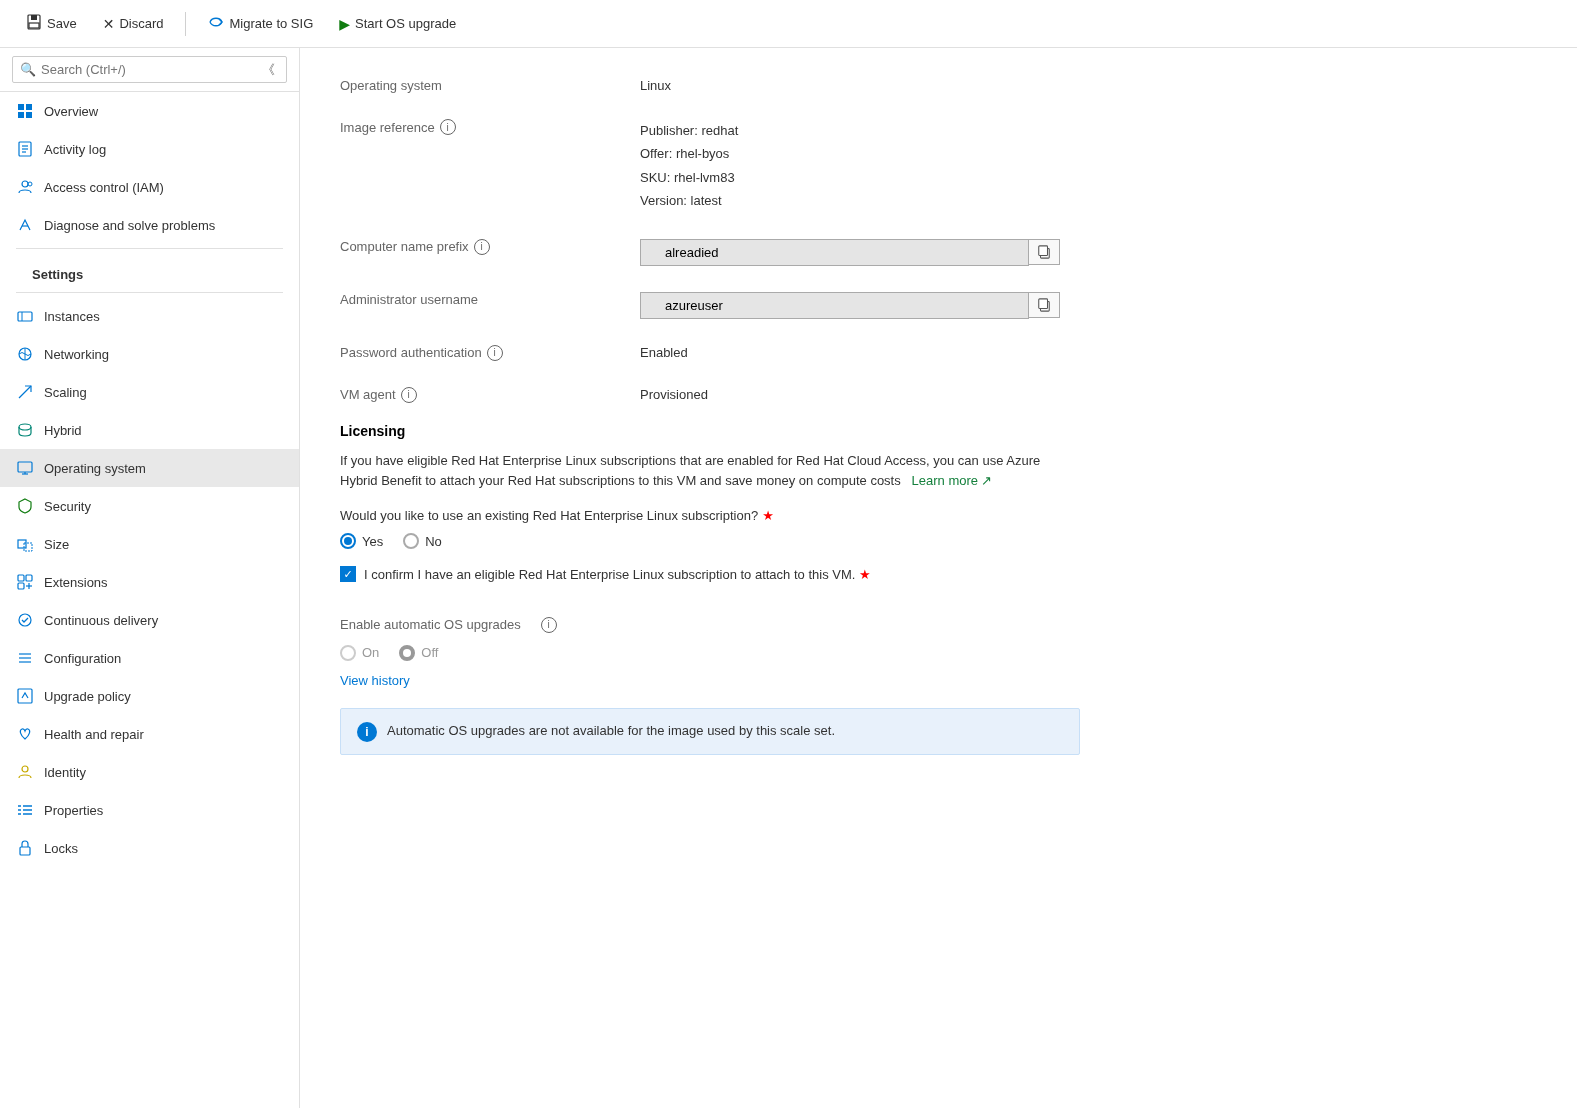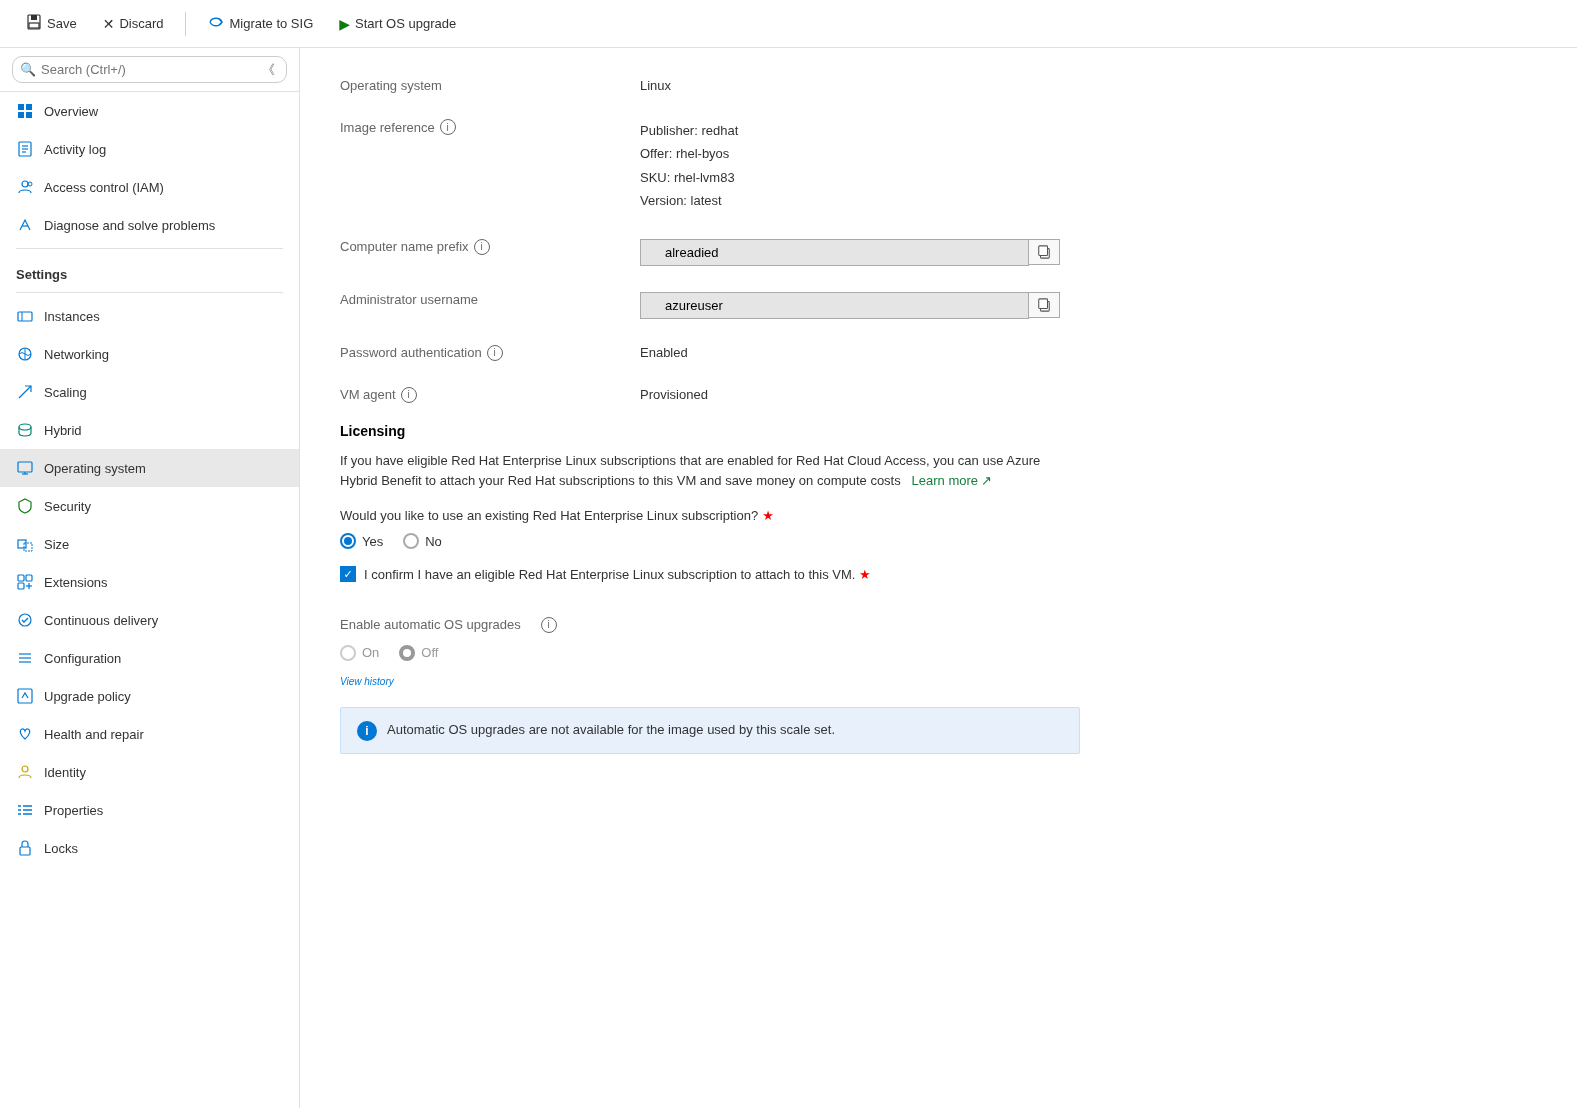--- a/index.html
+++ b/index.html
@@ -27,21 +27,21 @@
     
     .sidebar {
       width: 300px; flex-shrink: 0; border-right: 1px solid #e0e0e0;
       display: flex; flex-direction: column; overflow: hidden;
     }
     .sidebar-search {
       padding: 8px 12px; border-bottom: 1px solid #e0e0e0; flex-shrink: 0;
     }
     .sidebar-search input {
       width: 100%; padding: 5px 10px 5px 28px; border: 1px solid #ccc;
-      border-radius: 10px; font-size: 13px; background: #fff;
+      border-radius: 2px; font-size: 13px; background: #fff;
     }
     .search-wrapper {
       position: relative; display: flex; align-items: center;
     }
     .search-icon-inner {
       position: absolute; left: 8px; color: #666; font-size: 13px; pointer-events: none;
     }
     .sidebar-collapse-btn {
       position: absolute; right: 12px; background: none; border: none; cursor: pointer;
       font-size: 13px; color: #666;
@@ -53,21 +53,21 @@
     .sidebar-item {
       display: flex; align-items: center; gap: 10px;
       padding: 10px 16px; cursor: pointer; color: #333; font-size: 13px;
     }
     .sidebar-item.active { background: #e8e8e8; }
     .sidebar-item .nav-icon {
       width: 18px; height: 18px; display: flex; align-items: center; justify-content: center;
       flex-shrink: 0;
     }
     .sidebar-section-label {
-      padding: 14px 16px 6px 16px; font-weight: 600; font-size: 13px; color: #333;
+      padding: 14px 16px 6px 32px; font-weight: 600; font-size: 13px; color: #333;
     }
     .sidebar-divider {
       height: 1px; background: #e0e0e0; margin: 4px 16px;
     }
 
     
     .sidebar-scroll::-webkit-scrollbar { width: 6px; }
     .sidebar-scroll::-webkit-scrollbar-track { background: #f0f0f0; }
     .sidebar-scroll::-webkit-scrollbar-thumb { background: #bbb; border-radius: 3px; }
 
@@ -168,21 +168,21 @@
       width: 16px; height: 16px; border-radius: 50%; border: 2px solid #ccc;
       display: flex; align-items: center; justify-content: center; flex-shrink: 0;
     }
     .toggle-circle.active-off {
       border-color: #999; background: #999;
     }
     .toggle-circle.active-off::after {
       content: ''; width: 8px; height: 8px; border-radius: 50%; background: #fff;
     }
     .view-history-link {
-      color: #0078d4; text-decoration: none; font-size: 10px; display: inline-block; margin-bottom: 12px; font-style: italic;
+      color: #0078d4; text-decoration: none; font-size: 13px; display: inline-block; margin-bottom: 12px;
     }
 
     .info-banner {
       background: #e8f1fb; border: 1px solid #c7dff7; border-radius: 2px;
       padding: 12px 16px; display: flex; align-items: flex-start; gap: 10px;
       max-width: 740px; margin-top: 8px;
     }
     .info-banner-icon {
       width: 20px; height: 20px; border-radius: 50%; background: #0078d4;
       display: flex; align-items: center; justify-content: center; flex-shrink: 0; margin-top: 1px;

